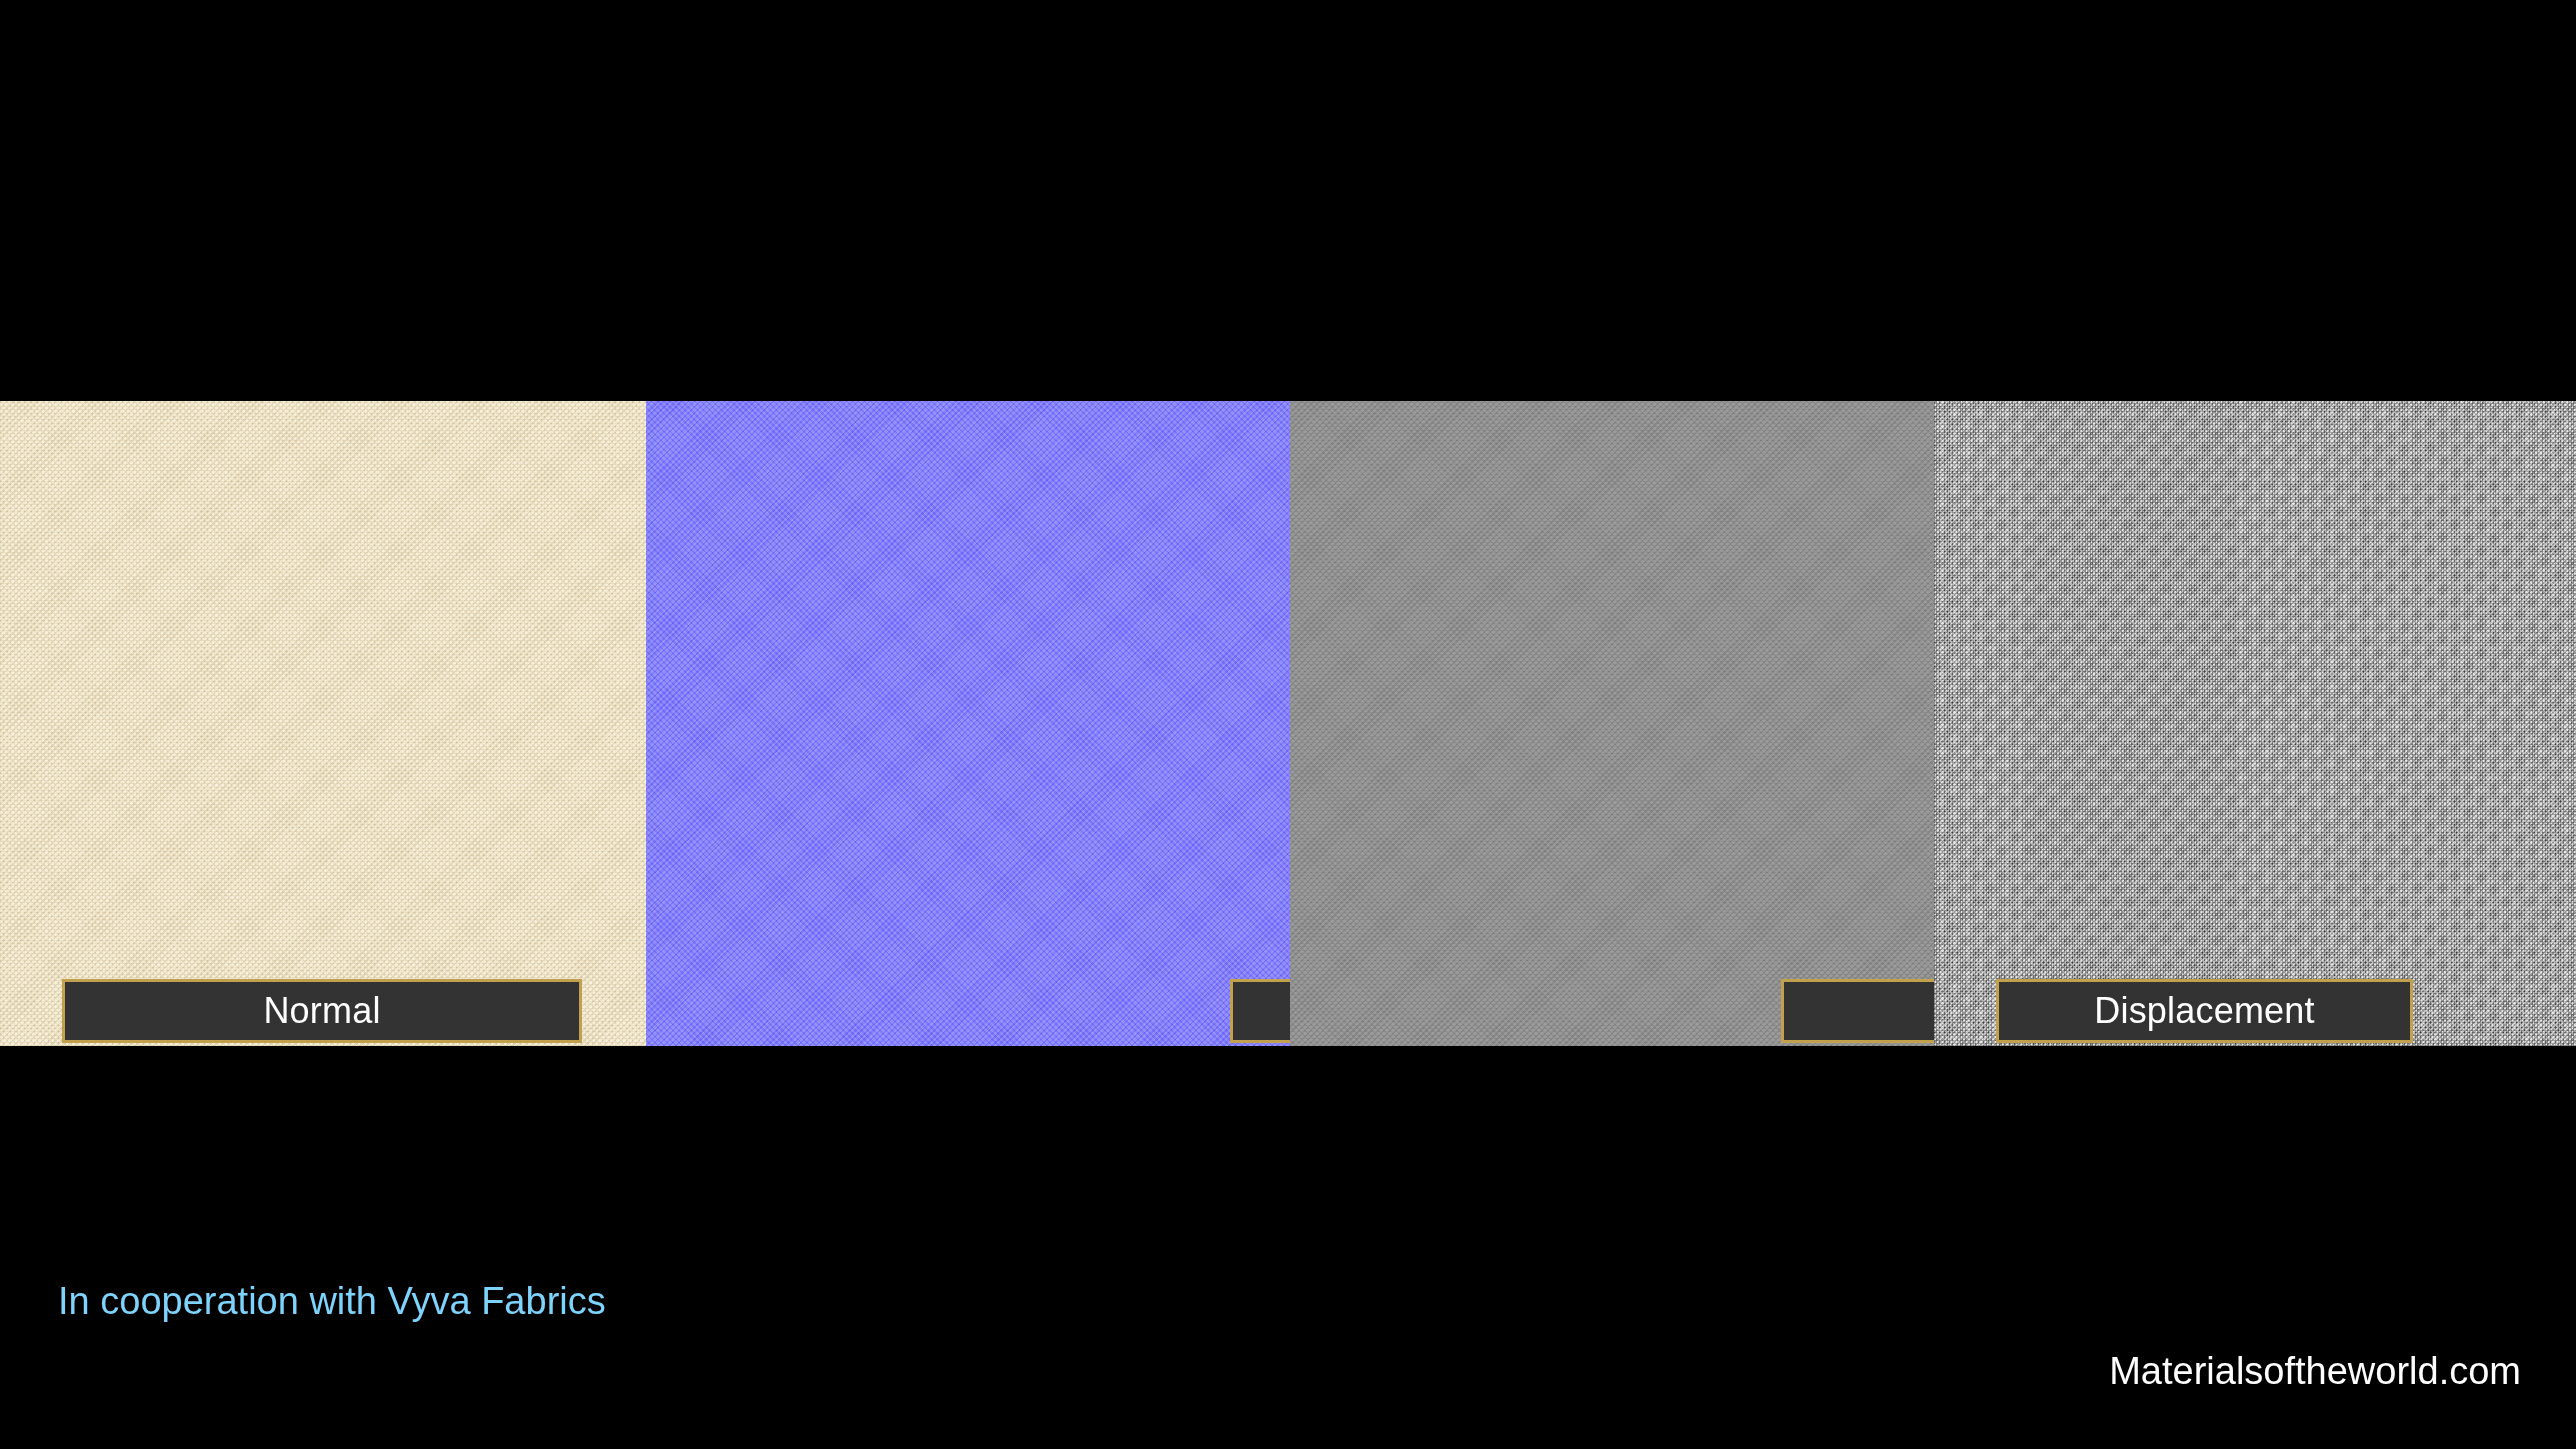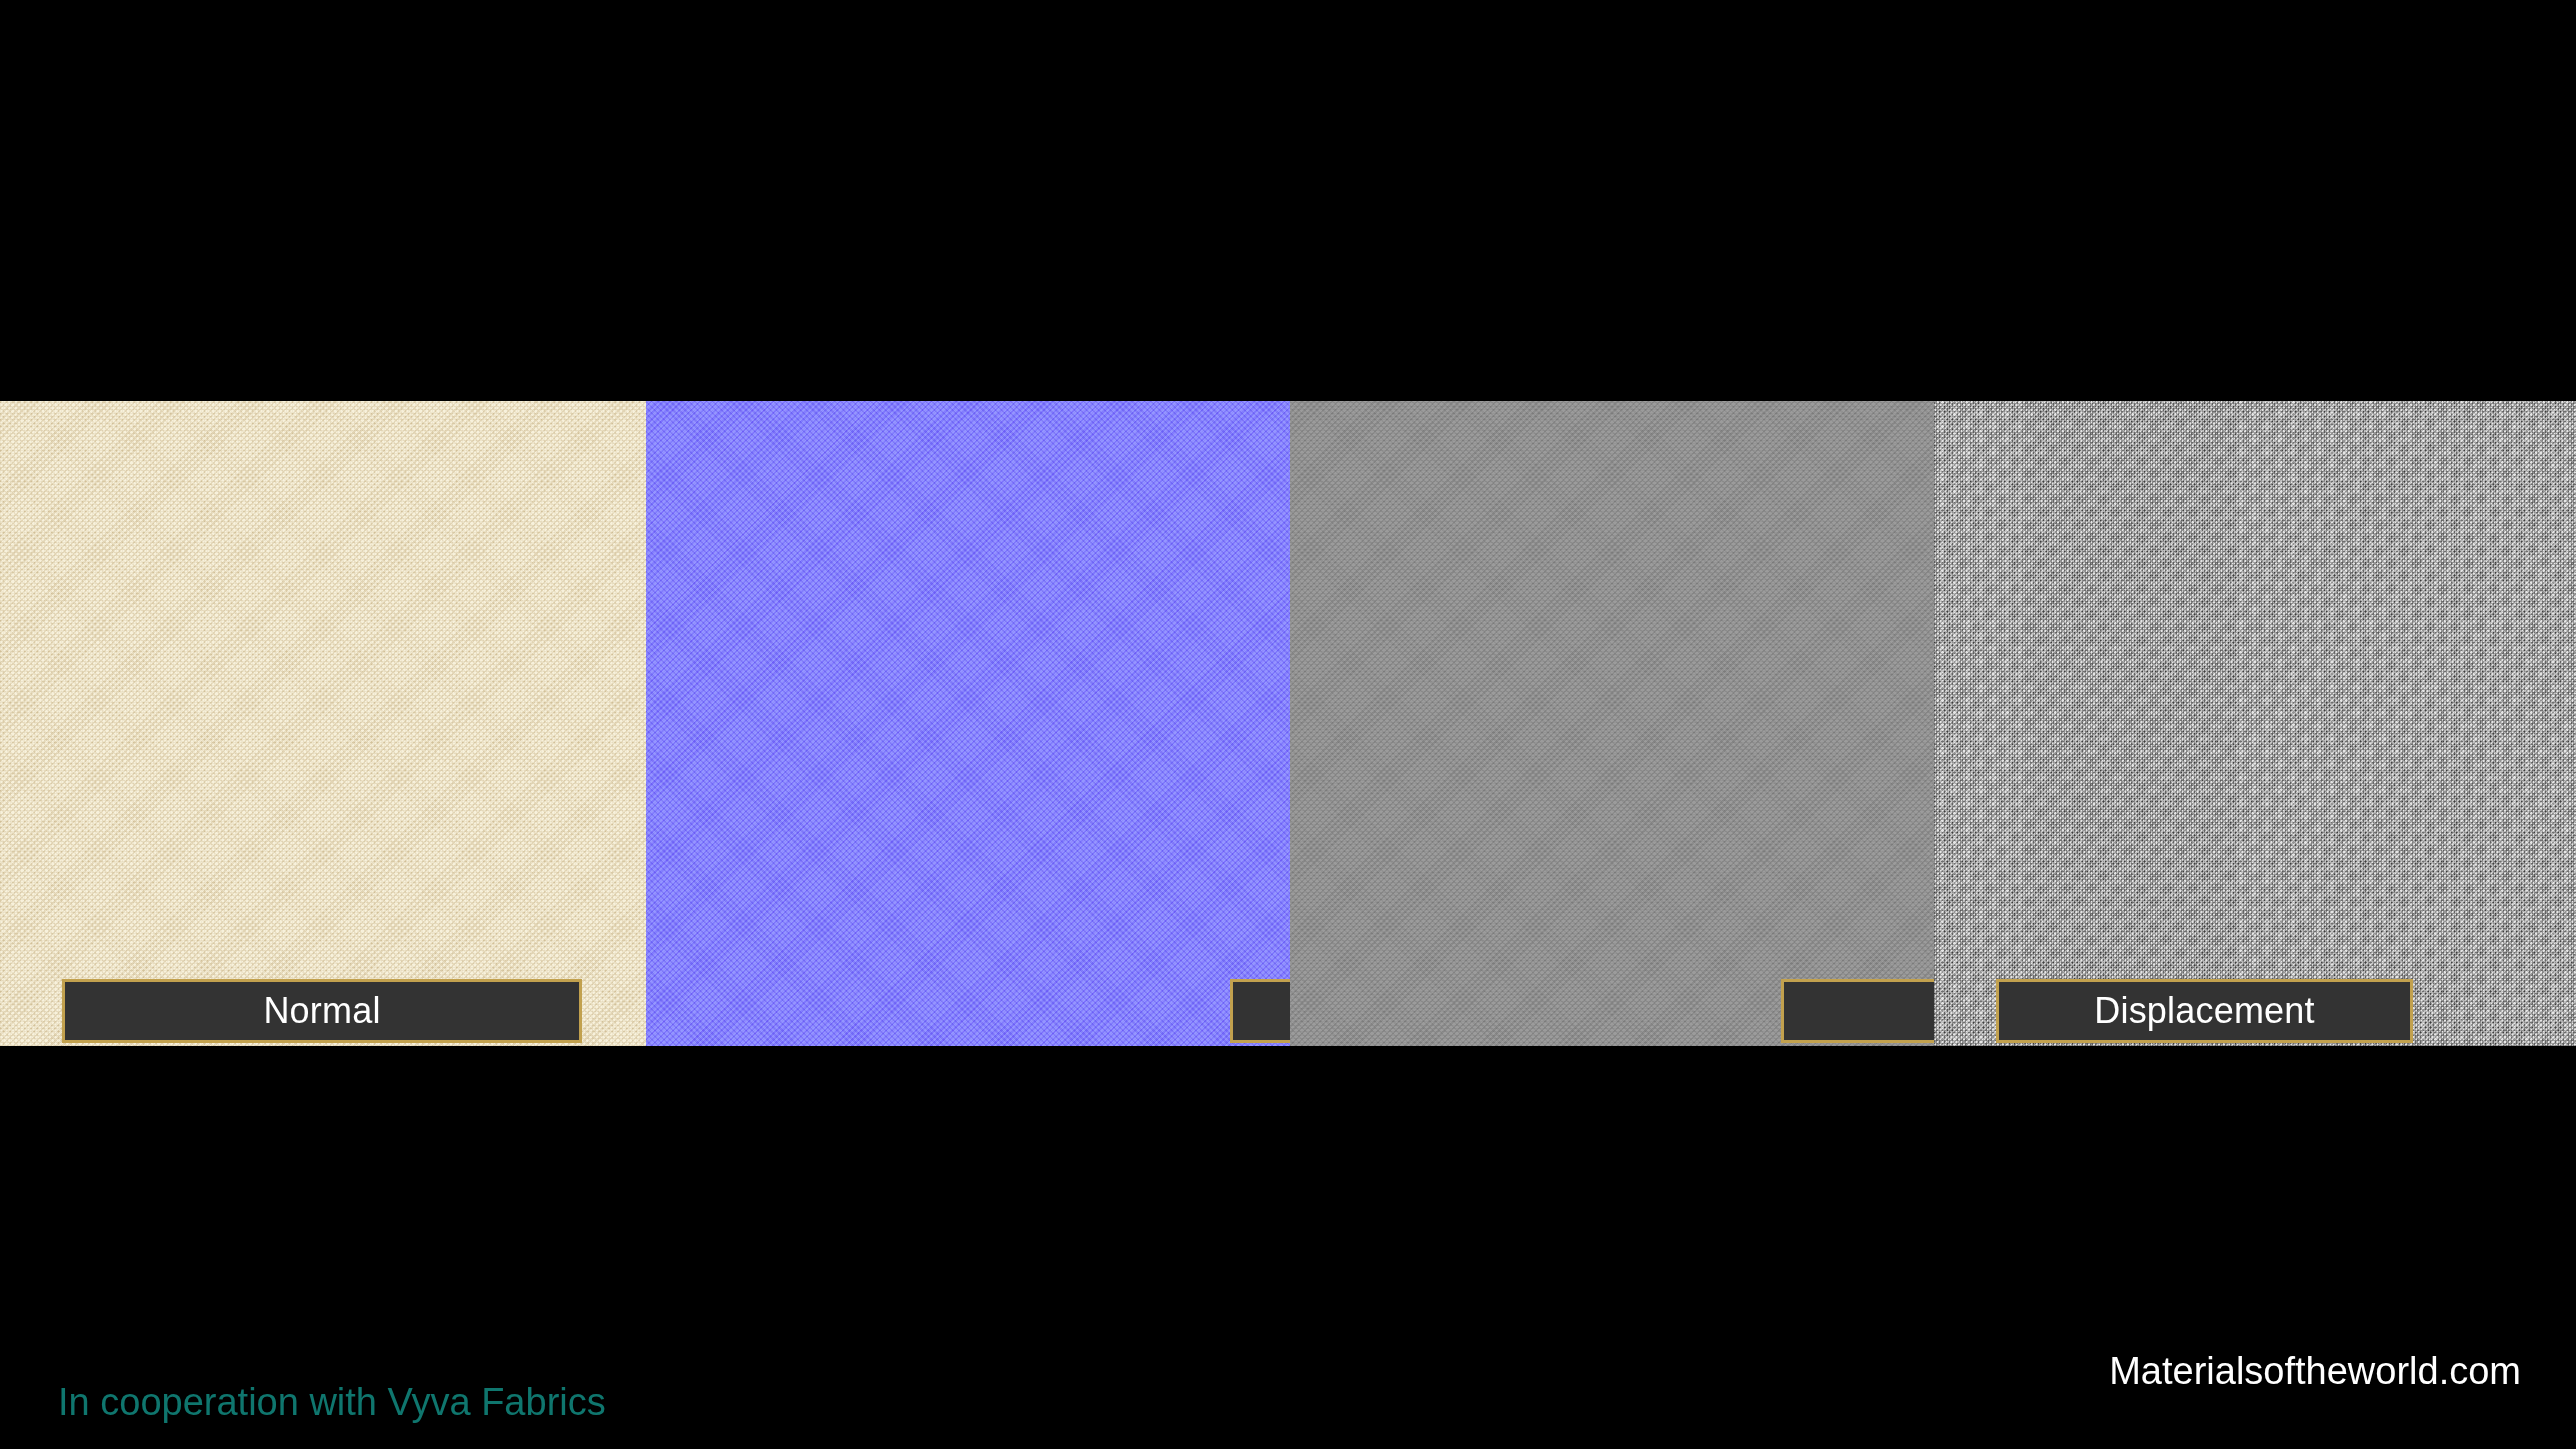--- a/index.html
+++ b/index.html
@@ -172,22 +172,22 @@
     left: 0;
     top: 1046px;
     width: 2576px;
     height: 404px;
     background: #000000;
   }
 
   #footer-left {
     position: absolute;
     left: 58px;
-    top: 1383px;
-    color: #0f766e;
+    top: 1282px;
+    color: #7dd3fc;
     font-size: 38px;
     line-height: 1;
     white-space: nowrap;
   }
 
   #footer-right {
     position: absolute;
     right: 55px;
     top: 1352px;
     color: #ffffff;

